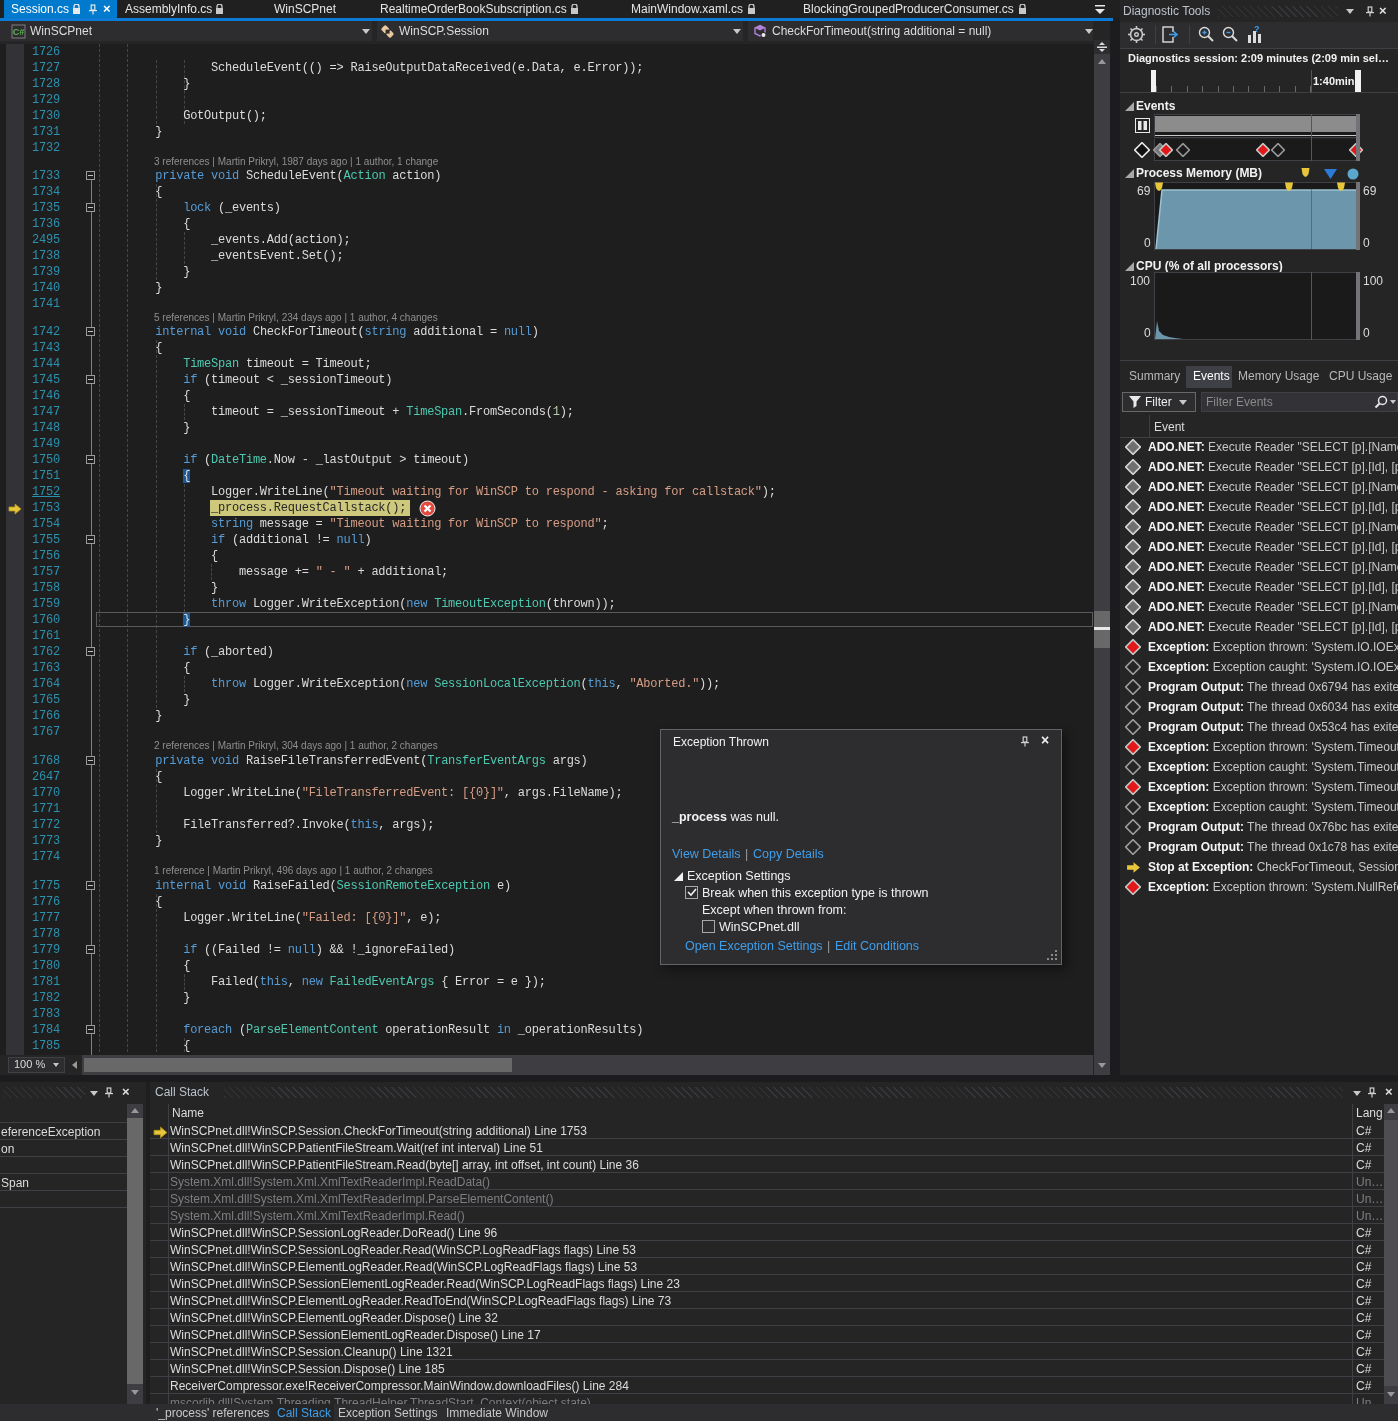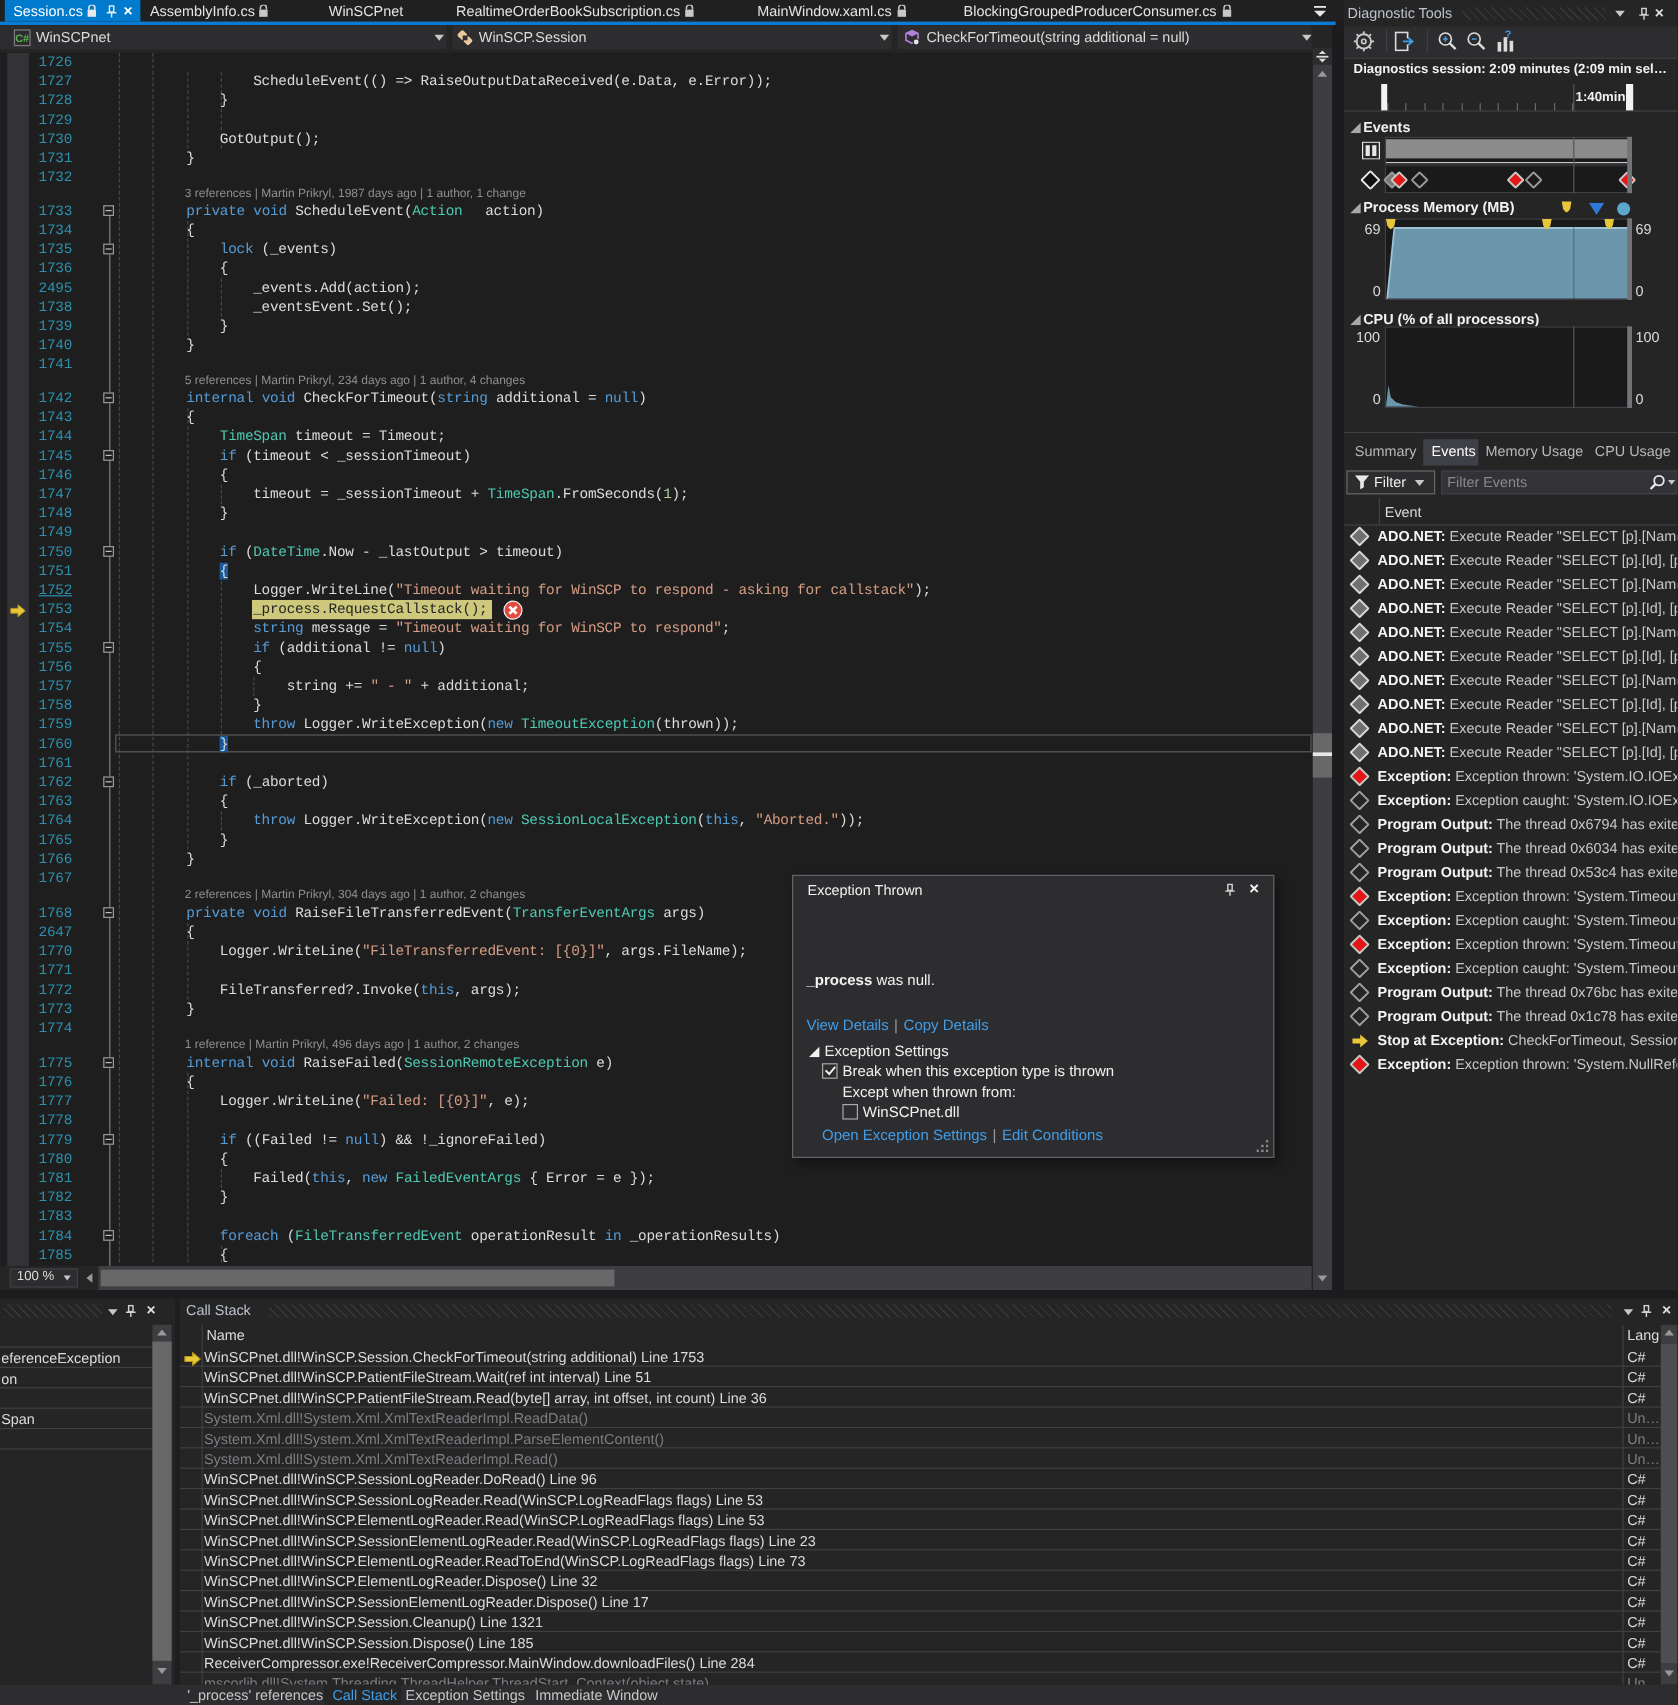--- a/index.html
+++ b/index.html
@@ -102,21 +102,21 @@
 <div class="abs lnum" style="left:22px;top:32px;">1728</div>
 <div class="abs code" style="left:99.5px;top:32px;"><span style="color:#DCDCDC;">            }</span></div>
 <div class="abs lnum" style="left:22px;top:48px;">1729</div>
 <div class="abs lnum" style="left:22px;top:64px;">1730</div>
 <div class="abs code" style="left:99.5px;top:64px;"><span style="color:#DCDCDC;">            GotOutput();</span></div>
 <div class="abs lnum" style="left:22px;top:80px;">1731</div>
 <div class="abs code" style="left:99.5px;top:80px;"><span style="color:#DCDCDC;">        }</span></div>
 <div class="abs lnum" style="left:22px;top:96px;">1732</div>
 <div class="abs lens" style="left:154px;top:112px;">3 references | Martin Prikryl, 1987 days ago | 1 author, 1 change</div>
 <div class="abs lnum" style="left:22px;top:124px;">1733</div>
-<div class="abs code" style="left:99.5px;top:124px;">        <span style="color:#569CD6;">private</span><span style="color:#DCDCDC;"> </span><span style="color:#569CD6;">void</span><span style="color:#DCDCDC;"> ScheduleEvent(</span><span style="color:#4EC9B0;">Action</span><span style="color:#DCDCDC;padding-left:12px;"> action)</span></div>
+<div class="abs code" style="left:99.5px;top:124px;">        <span style="color:#569CD6;">private</span><span style="color:#DCDCDC;"> </span><span style="color:#569CD6;">void</span><span style="color:#DCDCDC;"> ScheduleEvent(</span><span style="color:#4EC9B0;">Action</span><span style="color:#DCDCDC;"> action)</span></div>
 <div class="abs lnum" style="left:22px;top:140px;">1734</div>
 <div class="abs code" style="left:99.5px;top:140px;"><span style="color:#DCDCDC;">        {</span></div>
 <div class="abs lnum" style="left:22px;top:156px;">1735</div>
 <div class="abs code" style="left:99.5px;top:156px;">            <span style="color:#569CD6;">lock</span><span style="color:#DCDCDC;"> (_events)</span></div>
 <div class="abs lnum" style="left:22px;top:172px;">1736</div>
 <div class="abs code" style="left:99.5px;top:172px;"><span style="color:#DCDCDC;">            {</span></div>
 <div class="abs lnum" style="left:22px;top:188px;">2495</div>
 <div class="abs code" style="left:99.5px;top:188px;"><span style="color:#DCDCDC;">                _events.Add(action);</span></div>
 <div class="abs lnum" style="left:22px;top:204px;">1738</div>
 <div class="abs code" style="left:99.5px;top:204px;"><span style="color:#DCDCDC;">                _eventsEvent.Set();</span></div>
@@ -149,21 +149,21 @@
 <div class="abs code" style="left:99.5px;top:440px;">                <span style="color:#DCDCDC;">Logger.WriteLine(</span><span style="color:#D69D85;">"Timeout waiting for WinSCP to respond - asking for callstack"</span><span style="color:#DCDCDC;">);</span></div>
 <div class="abs lnum" style="left:22px;top:456px;">1753</div>
 <div class="abs code" style="left:99.5px;top:456px;color:#262626;">                _process.RequestCallstack();</div>
 <div class="abs lnum" style="left:22px;top:472px;">1754</div>
 <div class="abs code" style="left:99.5px;top:472px;">                <span style="color:#569CD6;">string</span><span style="color:#DCDCDC;"> message = </span><span style="color:#D69D85;">"Timeout waiting for WinSCP to respond"</span><span style="color:#DCDCDC;">;</span></div>
 <div class="abs lnum" style="left:22px;top:488px;">1755</div>
 <div class="abs code" style="left:99.5px;top:488px;">                <span style="color:#569CD6;">if</span><span style="color:#DCDCDC;"> (additional != </span><span style="color:#569CD6;">null</span><span style="color:#DCDCDC;">)</span></div>
 <div class="abs lnum" style="left:22px;top:504px;">1756</div>
 <div class="abs code" style="left:99.5px;top:504px;"><span style="color:#DCDCDC;">                {</span></div>
 <div class="abs lnum" style="left:22px;top:520px;">1757</div>
-<div class="abs code" style="left:99.5px;top:520px;">                    <span style="color:#DCDCDC;">string += </span><span style="color:#D69D85;">" - "</span><span style="color:#DCDCDC;"> + additional;</span></div>
+<div class="abs code" style="left:99.5px;top:520px;">                    <span style="color:#DCDCDC;">message += </span><span style="color:#D69D85;">" - "</span><span style="color:#DCDCDC;"> + additional;</span></div>
 <div class="abs lnum" style="left:22px;top:536px;">1758</div>
 <div class="abs code" style="left:99.5px;top:536px;"><span style="color:#DCDCDC;">                }</span></div>
 <div class="abs lnum" style="left:22px;top:552px;">1759</div>
 <div class="abs code" style="left:99.5px;top:552px;">                <span style="color:#569CD6;">throw</span><span style="color:#DCDCDC;"> Logger.WriteException(</span><span style="color:#569CD6;">new</span><span style="color:#DCDCDC;"> </span><span style="color:#4EC9B0;">TimeoutException</span><span style="color:#DCDCDC;">(thrown));</span></div>
 <div class="abs lnum" style="left:22px;top:568px;">1760</div>
 <div class="abs code" style="left:99.5px;top:568px;">            <span style="background:#1B5A99;color:#DCDCDC;">}</span></div>
 <div class="abs lnum" style="left:22px;top:584px;">1761</div>
 <div class="abs lnum" style="left:22px;top:600px;">1762</div>
 <div class="abs code" style="left:99.5px;top:600px;">            <span style="color:#569CD6;">if</span><span style="color:#DCDCDC;"> (_aborted)</span></div>
 <div class="abs lnum" style="left:22px;top:616px;">1763</div>
@@ -199,21 +199,21 @@
 <div class="abs lnum" style="left:22px;top:898px;">1779</div>
 <div class="abs code" style="left:99.5px;top:898px;">            <span style="color:#569CD6;">if</span><span style="color:#DCDCDC;"> ((Failed != </span><span style="color:#569CD6;">null</span><span style="color:#DCDCDC;">) &amp;&amp; !_ignoreFailed)</span></div>
 <div class="abs lnum" style="left:22px;top:914px;">1780</div>
 <div class="abs code" style="left:99.5px;top:914px;"><span style="color:#DCDCDC;">            {</span></div>
 <div class="abs lnum" style="left:22px;top:930px;">1781</div>
 <div class="abs code" style="left:99.5px;top:930px;">                <span style="color:#DCDCDC;">Failed(</span><span style="color:#569CD6;">this</span><span style="color:#DCDCDC;">, </span><span style="color:#569CD6;">new</span><span style="color:#DCDCDC;"> </span><span style="color:#4EC9B0;">FailedEventArgs</span><span style="color:#DCDCDC;"> { Error = e });</span></div>
 <div class="abs lnum" style="left:22px;top:946px;">1782</div>
 <div class="abs code" style="left:99.5px;top:946px;"><span style="color:#DCDCDC;">            }</span></div>
 <div class="abs lnum" style="left:22px;top:962px;">1783</div>
 <div class="abs lnum" style="left:22px;top:978px;">1784</div>
-<div class="abs code" style="left:99.5px;top:978px;">            <span style="color:#569CD6;">foreach</span><span style="color:#DCDCDC;"> (</span><span style="color:#4EC9B0;">FileTransferredEvent</span><span style="color:#DCDCDC;"> operationResult </span><span style="color:#569CD6;">in</span><span style="color:#DCDCDC;"> _operationResults)</span></div>
+<div class="abs code" style="left:99.5px;top:978px;">            <span style="color:#569CD6;">foreach</span><span style="color:#DCDCDC;"> (</span><span style="color:#4EC9B0;">ParseElementContent</span><span style="color:#DCDCDC;"> operationResult </span><span style="color:#569CD6;">in</span><span style="color:#DCDCDC;"> _operationResults)</span></div>
 <div class="abs lnum" style="left:22px;top:994px;">1785</div>
 <div class="abs code" style="left:99.5px;top:994px;"><span style="color:#DCDCDC;">            {</span></div>
 <div class="abs" style="left:86px;top:127px;width:9px;height:9px;border:1px solid #9B9B9B;background:#1E1E1E;"></div>
 <div class="abs" style="left:88px;top:131px;width:5px;height:1px;background:#C0C0C0;"></div>
 <div class="abs" style="left:86px;top:159px;width:9px;height:9px;border:1px solid #9B9B9B;background:#1E1E1E;"></div>
 <div class="abs" style="left:88px;top:163px;width:5px;height:1px;background:#C0C0C0;"></div>
 <div class="abs" style="left:86px;top:283px;width:9px;height:9px;border:1px solid #9B9B9B;background:#1E1E1E;"></div>
 <div class="abs" style="left:88px;top:287px;width:5px;height:1px;background:#C0C0C0;"></div>
 <div class="abs" style="left:86px;top:331px;width:9px;height:9px;border:1px solid #9B9B9B;background:#1E1E1E;"></div>
 <div class="abs" style="left:88px;top:335px;width:5px;height:1px;background:#C0C0C0;"></div>

